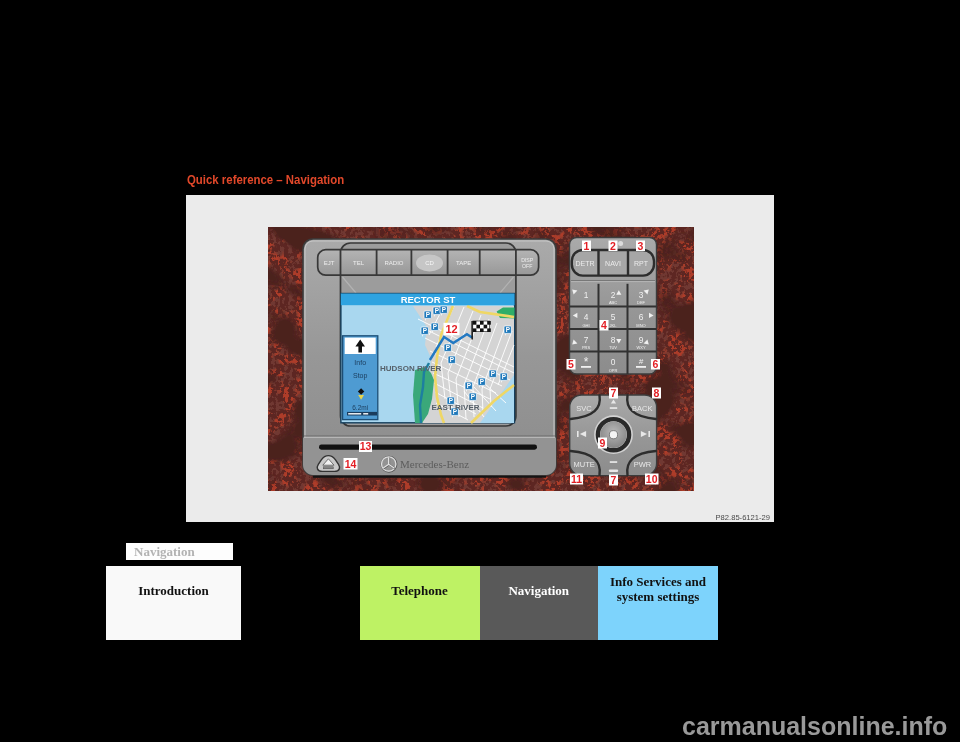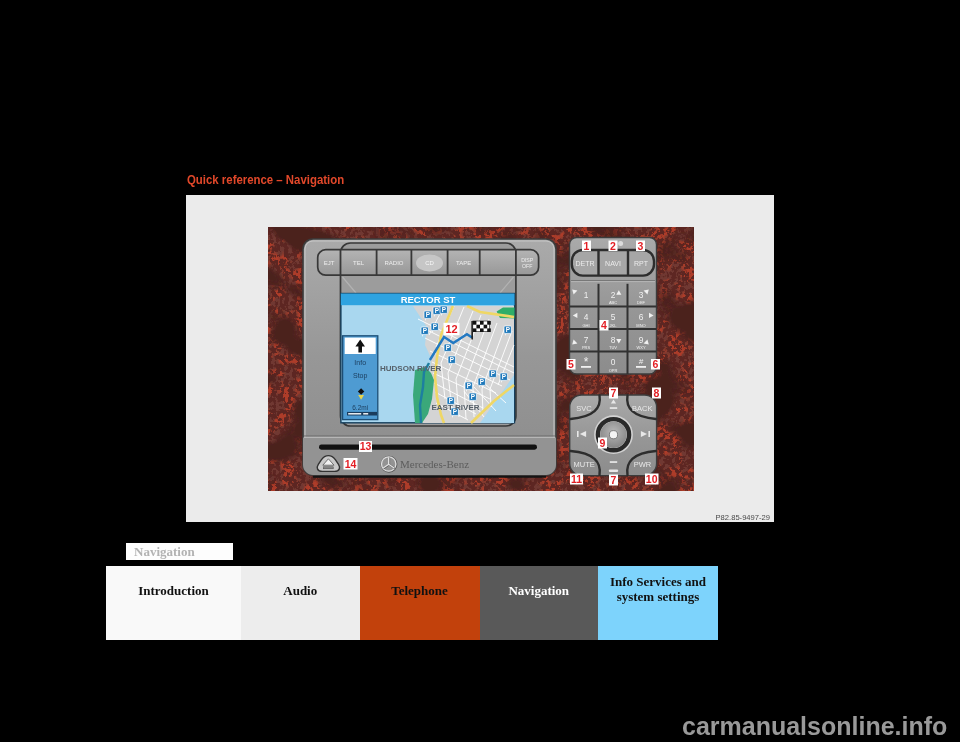--- a/index.html
+++ b/index.html
@@ -380,38 +380,35 @@
         <rect x="91" y="214" width="13" height="11" fill="#fff"></rect>
         <text x="97.5" y="223.3" font-size="10.5" font-weight="bold" fill="#e31e24" text-anchor="middle" font-family="Liberation Sans">13</text>
       </g>
 
     <g>
         <rect x="75.5" y="231" width="14" height="11.5" fill="#fff"></rect>
         <text x="82.5" y="240.5" font-size="10.5" font-weight="bold" fill="#e31e24" text-anchor="middle" font-family="Liberation Sans">14</text>
       </g>
   </svg>
 
-  <div class="abs" style="right:4px;top:317.5px;color:#4a4a4a;font-size:7.6px;">P82.85-9497-29</div>
+  <div class="abs" style="right:4px;top:317.5px;color:#4a4a4a;font-size:7.6px;">P82.85-6121-29</div>
 </div>
 
 <div class="abs" style="left:126px;top:543px;width:107px;height:17px;background:#fdfdfd;">
   <div style="color:#b3b3b3;font-family:'Liberation Serif',serif;font-weight:bold;font-size:13px;padding:1px 0 0 8px;">Navigation</div>
 </div>
 
 <div class="abs" style="left:106px;top:566px;width:746px;height:74px;font-family:'Liberation Serif',serif;font-weight:bold;font-size:13px;color:#111;">
 
   <div class="abs" style="left:0;top:0;width:135px;height:74px;background:#f9f9f9;text-align:center;">
       <div style="margin-top:17px;">Introduction</div>
     </div>
 
-  <div class="abs" style="left:135px;top:0;width:118.5px;height:74px;background:#ededed;text-align:center;">
-      <div style="margin-top:17px;">Audio</div>
-    </div>
-
-  <div class="abs" style="left:253.5px;top:0;width:120px;height:74px;background:#c2410c;text-align:center;">
+
+  <div class="abs" style="left:253.5px;top:0;width:120px;height:74px;background:#bef264;text-align:center;">
       <div style="margin-top:17px;">Telephone</div>
     </div>
 
   <div class="abs" style="left:373.5px;top:0;width:118.5px;height:74px;background:#595959;color:#fff;text-align:center;">
       <div style="margin-top:17px;">Navigation</div>
     </div>
 
   <div class="abs" style="left:492px;top:0;width:120px;height:74px;background:#7dd3fc;text-align:center;">
       <div style="margin-top:8px;line-height:15px;">Info Services and<br>system settings</div>
     </div>

